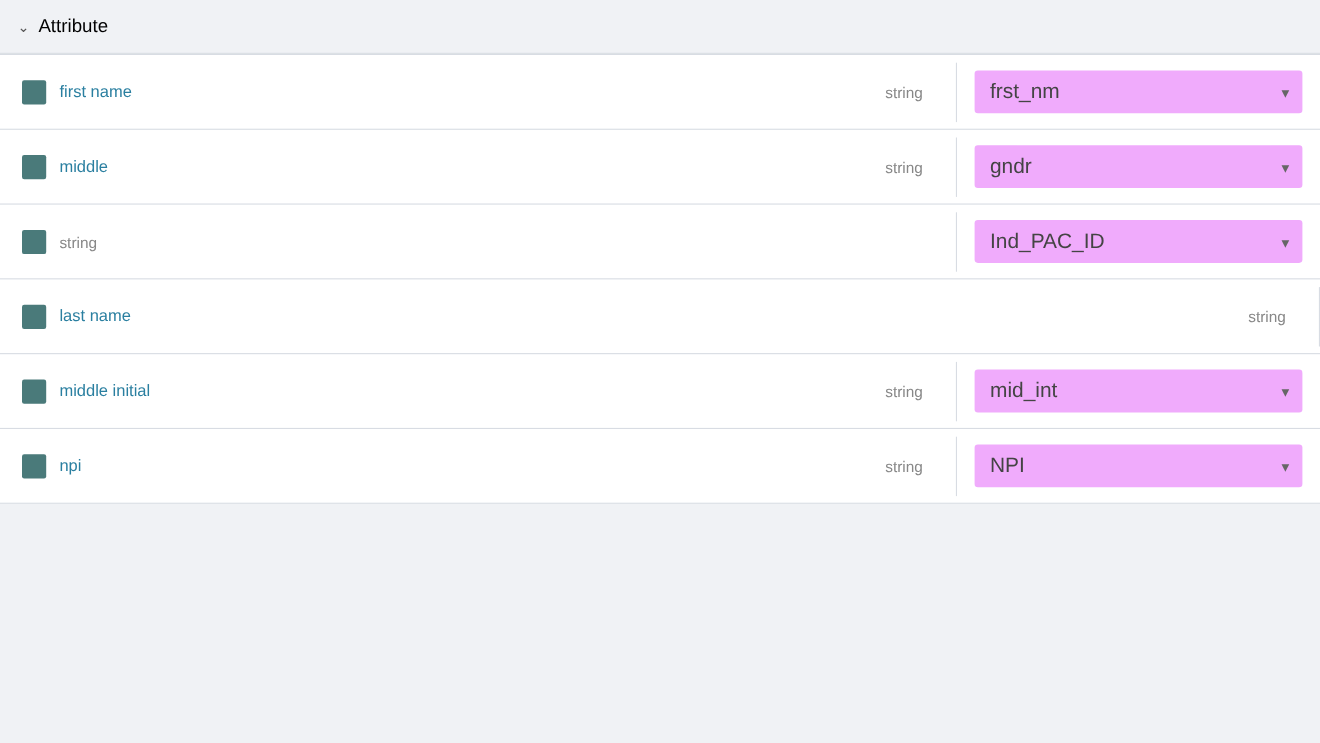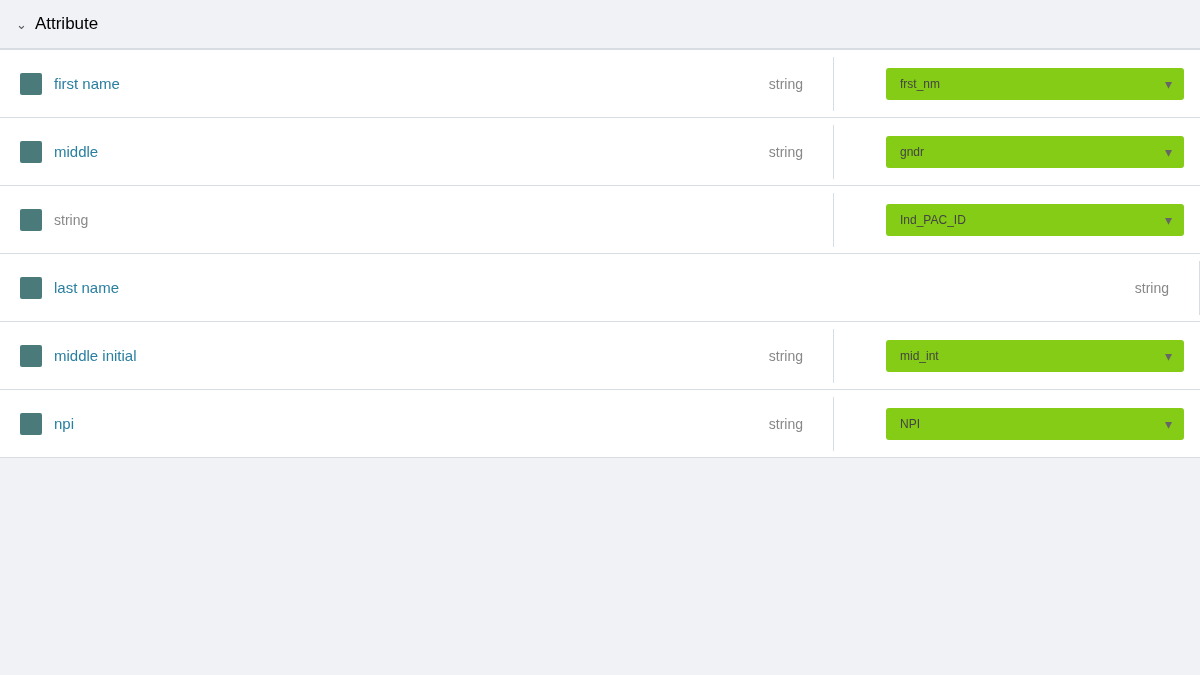--- a/index.html
+++ b/index.html
@@ -47,21 +47,20 @@
     .table-wrapper {
       background: #fff;
       border-top: 1px solid #d8dce3;
     }
 
     .table-row {
       display: flex;
       align-items: center;
       border-bottom: 1px solid #d8dce3;
       min-height: 68px;
-      gap: 36px;
     }
 
     .left-cell {
       flex: 1;
       display: flex;
       align-items: center;
       gap: 12px;
       padding: 16px 20px;
       border-right: 1px solid #d8dce3;
     }
@@ -106,25 +105,25 @@
       transform: translateY(-50%);
       color: #666;
       pointer-events: none;
       font-size: 14px;
     }
 
     .dropdown-wrapper select {
       width: 100%;
       appearance: none;
       -webkit-appearance: none;
-      background-color: #84cc16;
+      background-color: #f0abfc;
       border: none;
       border-radius: 3px;
       padding: 9px 36px 9px 14px;
-      font-size: 12px;
+      font-size: 19px;
       color: #444;
       cursor: pointer;
       outline: none;
     }
   </style>
 </head>
 <body>
 
 <div class="container">
 

